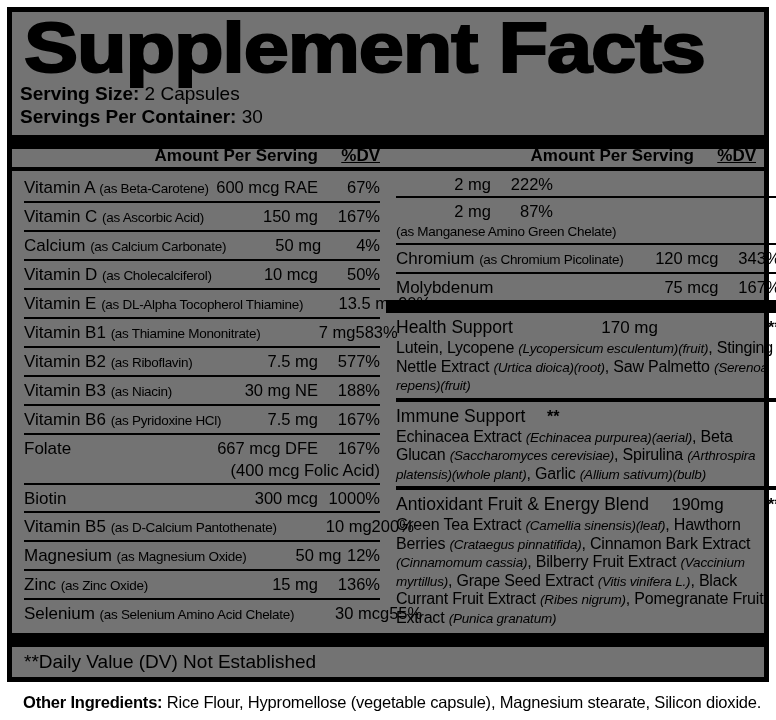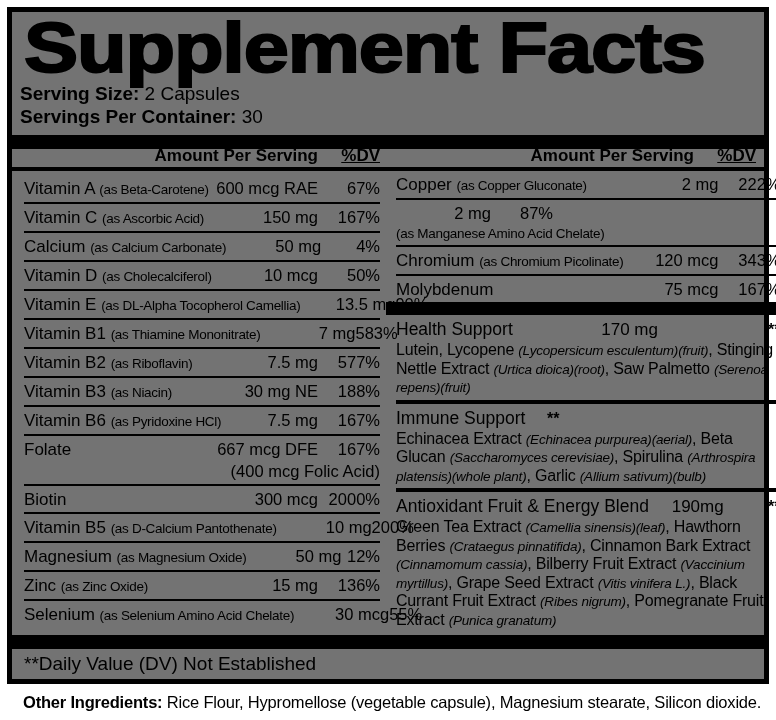--- a/index.html
+++ b/index.html
@@ -118,21 +118,21 @@
           </div>
           <div class="row">
             <div class="rline">
               <span class="nm">Vitamin D <span class="form">(as Cholecalciferol)</span></span>
               <span class="amt">10 mcg</span>
               <span class="dv">50%</span>
             </div>
           </div>
           <div class="row">
             <div class="rline">
-              <span class="nm">Vitamin E <span class="form">(as DL-Alpha Tocopherol Camellia)</span></span>
+              <span class="nm">Vitamin E <span class="form">(as DL-Alpha Tocopherol Thiamine)</span></span>
               <span class="amt">13.5 mg</span>
               <span class="dv">90%</span>
             </div>
           </div>
           <div class="row">
             <div class="rline">
               <span class="nm">Vitamin B1 <span class="form">(as Thiamine Mononitrate)</span></span>
               <span class="amt">7 mg</span>
               <span class="dv">583%</span>
             </div>
@@ -163,21 +163,21 @@
               <span class="nm">Folate</span>
               <span class="amt">667 mcg DFE</span>
               <span class="dv">167%</span>
             </div>
             <div class="amt2">(400 mcg Folic Acid)</div>
           </div>
           <div class="row">
             <div class="rline">
               <span class="nm">Biotin</span>
               <span class="amt">300 mcg</span>
-              <span class="dv">2000%</span>
+              <span class="dv">1000%</span>
             </div>
           </div>
           <div class="row">
             <div class="rline">
               <span class="nm">Vitamin B5 <span class="form">(as D-Calcium Pantothenate)</span></span>
               <span class="amt">10 mg</span>
               <span class="dv">200%</span>
             </div>
           </div>
           <div class="row">
@@ -200,31 +200,30 @@
               <span class="amt">30 mcg</span>
               <span class="dv">55%</span>
             </div>
           </div>
         </div>
       <div class="divider"></div>
       <div class="col-right">
         <div>
             <div class="row">
               <div class="rline">
-                <span class="nm">Copper <span class="form">(as Copper Gluconate)</span></span>
                 <span class="amt">2 mg</span>
                 <span class="dv">222%</span>
               </div>
             </div>
             <div class="row">
               <div class="rline">
                 <span class="amt">2 mg</span>
                 <span class="dv">87%</span>
               </div>
-              <div class="form2"><span class="form">(as Manganese Amino Acid Chelate)</span></div>
+              <div class="form2"><span class="form">(as Manganese Amino Green Chelate)</span></div>
             </div>
             <div class="row">
               <div class="rline">
                 <span class="nm">Chromium <span class="form">(as Chromium Picolinate)</span></span>
                 <span class="amt">120 mcg</span>
                 <span class="dv">343%</span>
               </div>
             </div>
             <div class="row no-line">
               <div class="rline">

